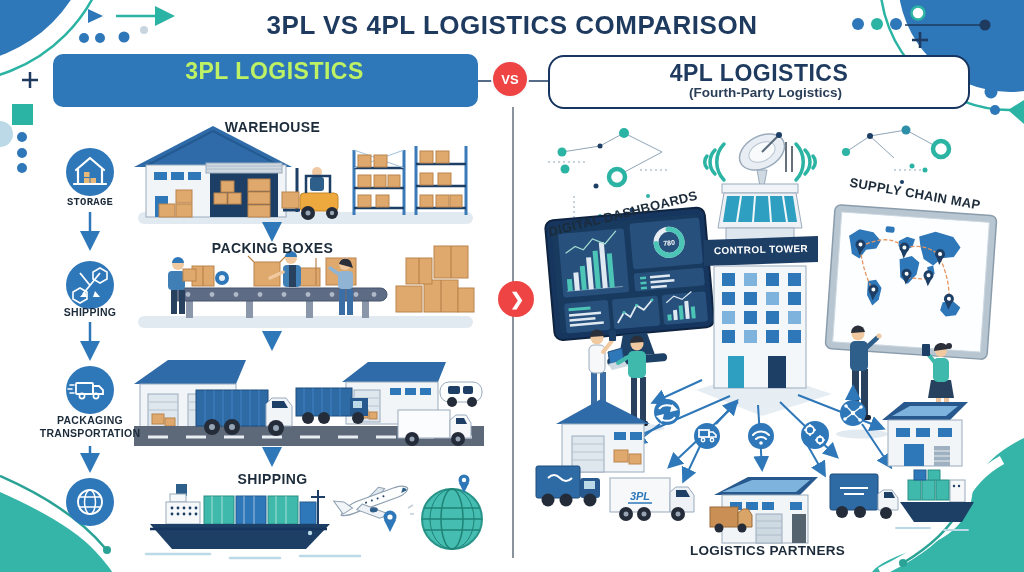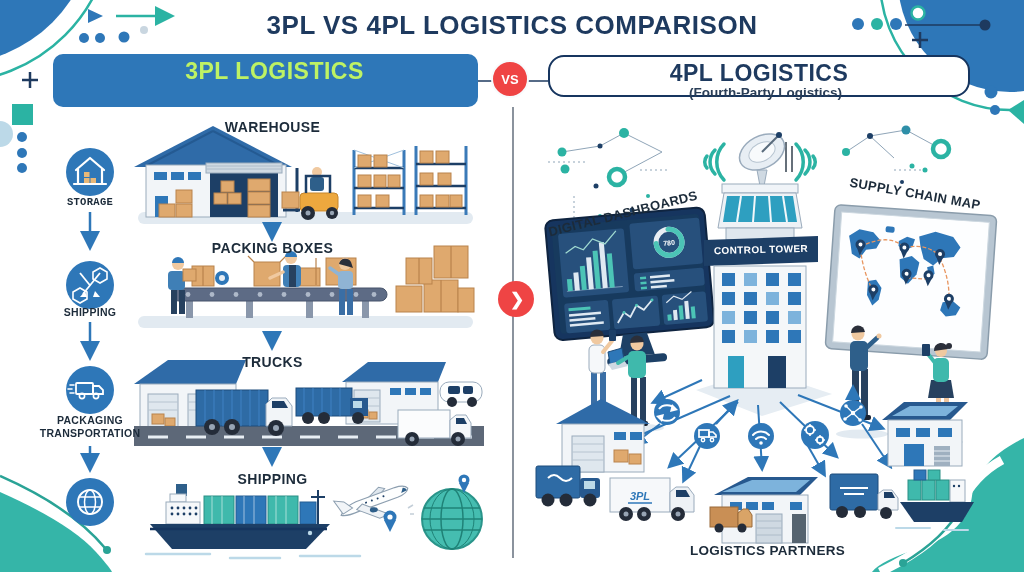--- a/index.html
+++ b/index.html
@@ -3,21 +3,21 @@
 <meta charset="utf-8">
 <style>
   html,body{margin:0;padding:0;background:#ffffff;}
   .canvas{position:relative;width:1024px;height:572px;background:#ffffff;overflow:hidden;
           font-family:"Liberation Sans",sans-serif;}
   .art{position:absolute;left:0;top:0;width:1024px;height:572px;}
   .lbl{position:absolute;color:#1c2b3a;font-weight:800;text-align:center;line-height:1.2;letter-spacing:.3px;}
   .title{left:0;right:0;top:10px;font-size:26px;color:#1e3a5f;letter-spacing:.5px;}
   .hdr{position:absolute;text-align:center;box-sizing:border-box;}
   .hdr-left{left:53px;top:54px;width:425px;height:53px;background:#2e77b8;border-radius:10px;padding-top:5px;}
-  .hdr-right{left:548px;top:55px;width:422px;height:42px;background:#ffffff;border:2px solid #16355f;border-radius:16px;padding-top:4px;}
+  .hdr-right{left:548px;top:55px;width:422px;height:54px;background:#ffffff;border:2px solid #16355f;border-radius:16px;padding-top:4px;}
   .hdr-title{font-size:23px;font-weight:800;line-height:1.05;letter-spacing:.5px;}
   .hdr-sub{font-size:13.5px;font-weight:600;}
   .hdr-left .hdr-title,.hdr-left .hdr-sub{color:#bef264;padding-left:18px;}
   .hdr-right .hdr-title{color:#1e3a5f;}
   .hdr-right .hdr-sub{color:#2a3e57;padding-left:13px;}
   .badge{position:absolute;border-radius:50%;background:#ef4444;color:#fff;display:flex;align-items:center;justify-content:center;text-align:right;}
   .vs{left:491px;top:60px;width:38px;height:38px;border:2.5px solid #f8fbfd;font-size:13px;font-weight:800;box-sizing:border-box;}
   .chev{left:498px;top:281px;width:36px;height:36px;font-size:17px;font-weight:700;padding-left:2px;box-sizing:border-box;}
   .rail-label{left:25px;width:130px;font-size:10.5px;}
   .sec-label{left:130px;width:285px;font-size:14px;letter-spacing:.4px;}
@@ -724,21 +724,20 @@
   <div class="hdr-sub">(Fourth-Party Logistics)</div>
 </div>
 <div class="badge chev">❯</div>
 
 <div class="lbl rail-label" style="top:196px;font-family:Liberation Mono, monospace;">STORAGE</div>
 <div class="lbl rail-label" style="top:306px;">SHIPPING</div>
 <div class="lbl rail-label" style="top:414px;">PACKAGING TRANSPORTATION</div>
 
 <div class="lbl sec-label" style="top:119px;">WAREHOUSE</div>
 <div class="lbl sec-label" style="top:240px;">PACKING BOXES</div>
-<div class="lbl sec-label" style="top:354px;">TRUCKS</div>
 <div class="lbl sec-label" style="top:471px;">SHIPPING</div>
 
 <div class="lbl tilt" style="left:538px;top:206px;transform:rotate(-14deg);">DIGITAL DASHBOARDS</div>
 <div class="lbl tilt" style="left:830px;top:186px;transform:rotate(10deg);">SUPPLY CHAIN MAP</div>
 <div class="lbl ct-label">CONTROL TOWER</div>
 <div class="lbl lp-label">LOGISTICS PARTNERS</div>
 
 </div>
 
 </body></html>

